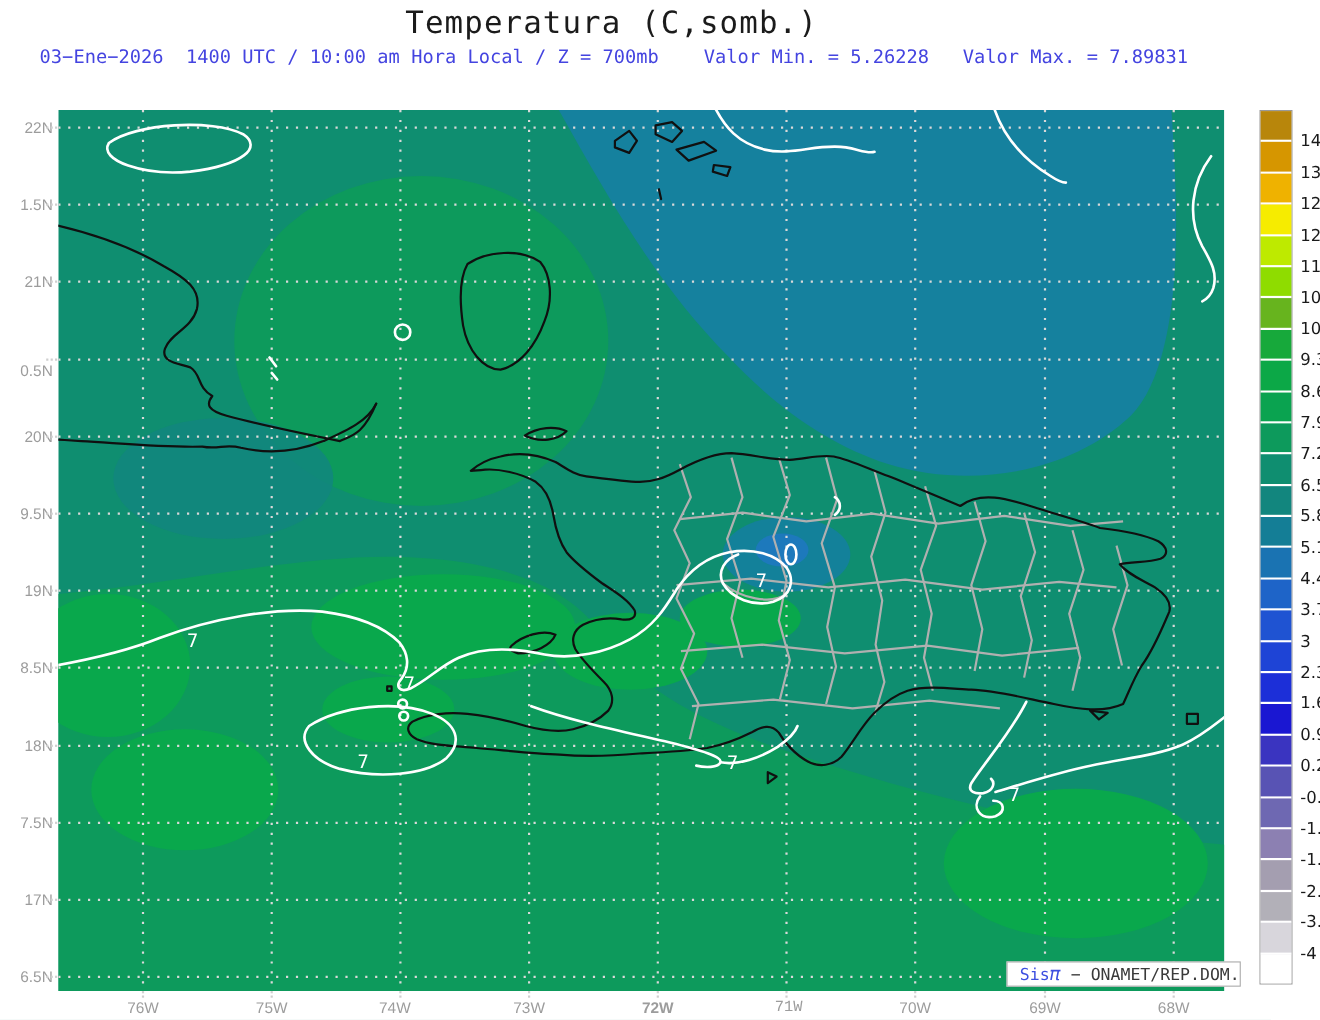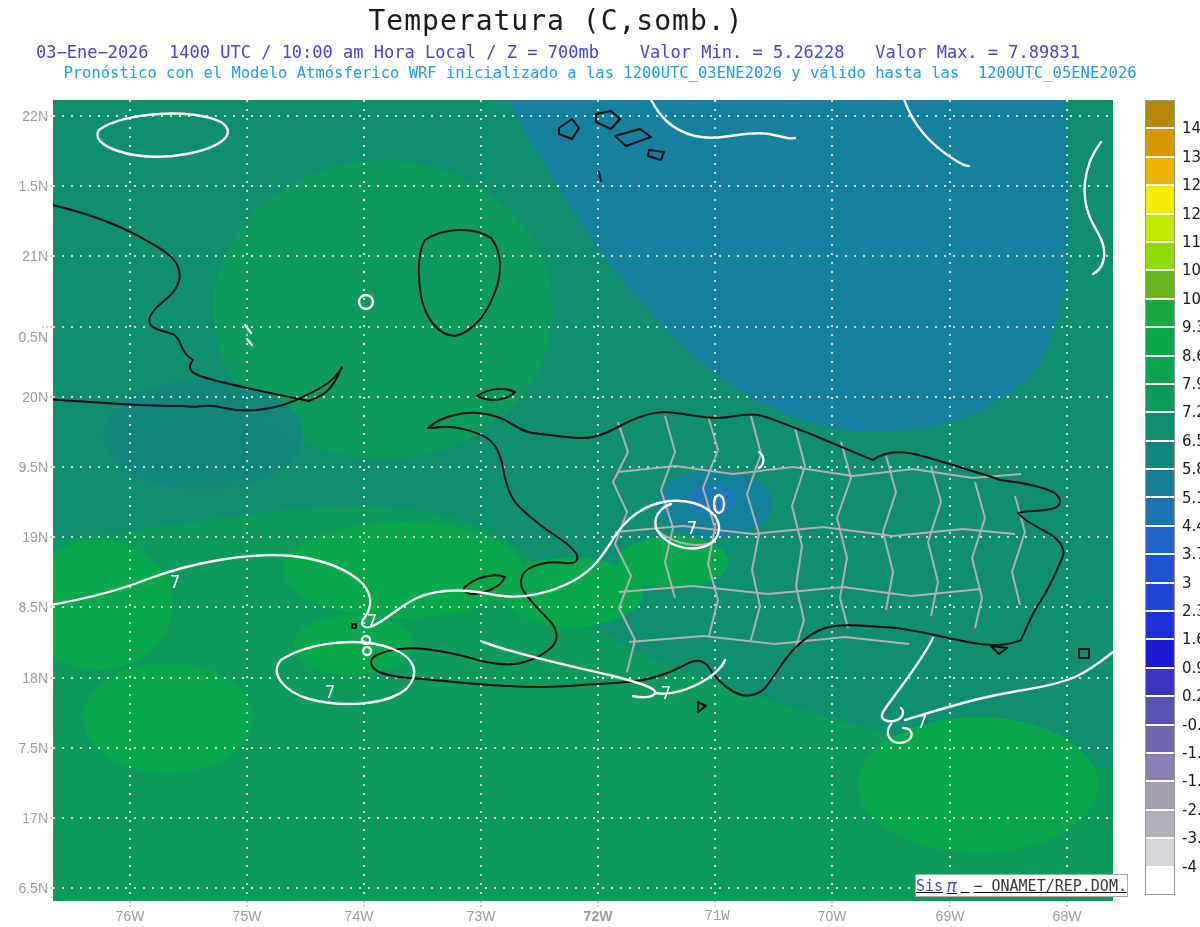--- a/index.html
+++ b/index.html
@@ -20,33 +20,32 @@
              font-size:14px;color:#9C9C9C;}
   .lon-tick{position:absolute;height:6px;border-left:2px dotted #cfcfcf;}
   #colorbar{position:absolute;left:1145px;top:100px;width:30px;height:795px;
             border:1px solid #999;display:flex;flex-direction:column;box-sizing:border-box;}
   .cb-cell{flex:1 1 0;border-bottom:2px solid #ffffff;}
   .cb-cell:last-child{border-bottom:none;}
   .cb-label{position:absolute;left:1182px;font-family:"DejaVu Sans",sans-serif;
             font-size:15px;color:#1a1a1a;white-space:nowrap;}
   #watermark{position:absolute;left:915px;top:874px;width:213px;height:23px;background:#ffffff;
              border:1px solid #aaaaaa;box-sizing:border-box;display:flex;align-items:center;
-             justify-content:space-between;font-size:15px;white-space:pre;text-decoration:underline;}
+             justify-content:flex-end;font-size:15px;white-space:pre;}
   #watermark .brand{color:#3D4FE0;}
   #watermark .pi{color:#3D4FE0;font-style:italic;font-size:17px;}
   #watermark .org{color:#3a3a3a;}
 </style>
 </head>
 <body>
 
 <div id="canvas">
 
   <div class="title">Temperatura (C,somb.)</div>
   <div class="sub1">03−Ene−2026  1400 UTC / 10:00 am Hora Local / Z = 700mb    Valor Min. = 5.26228   Valor Max. = 7.89831</div>
-  <div class="sub2">Pronóstico con el Modelo Atmósferico WRF inicializado a las 1200UTC_03ENE2026 y válido hasta las  1200UTC_05ENE2026</div>
 
   <div id="map-box">
     <svg width="1060" height="801" viewBox="0 0 1060 801">
 
       <g>
         <rect x="0" y="0" width="1060" height="801" fill="#0F8E70"></rect>
         <path d="M0,440 C120,430 240,398 340,408 C420,415 470,440 495,478 C520,515 560,545 640,575 C730,607 850,640 950,655 C1000,662 1040,666 1060,668 L1060,801 L0,801 Z" fill="#0D9A5C"></path>
         <ellipse cx="330" cy="210" rx="170" ry="150" fill="#0D9A5C"></ellipse>
         <ellipse cx="880" cy="8" rx="62" ry="36" fill="#0D9A5C"></ellipse>
         <ellipse cx="150" cy="335" rx="100" ry="55" fill="#12867E" opacity="0.85"></ellipse>

